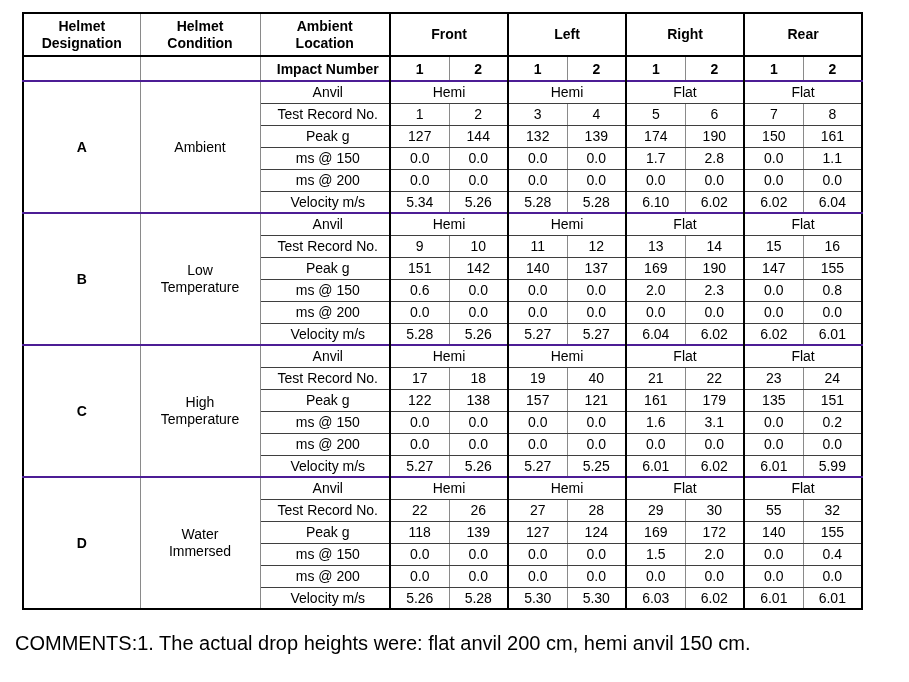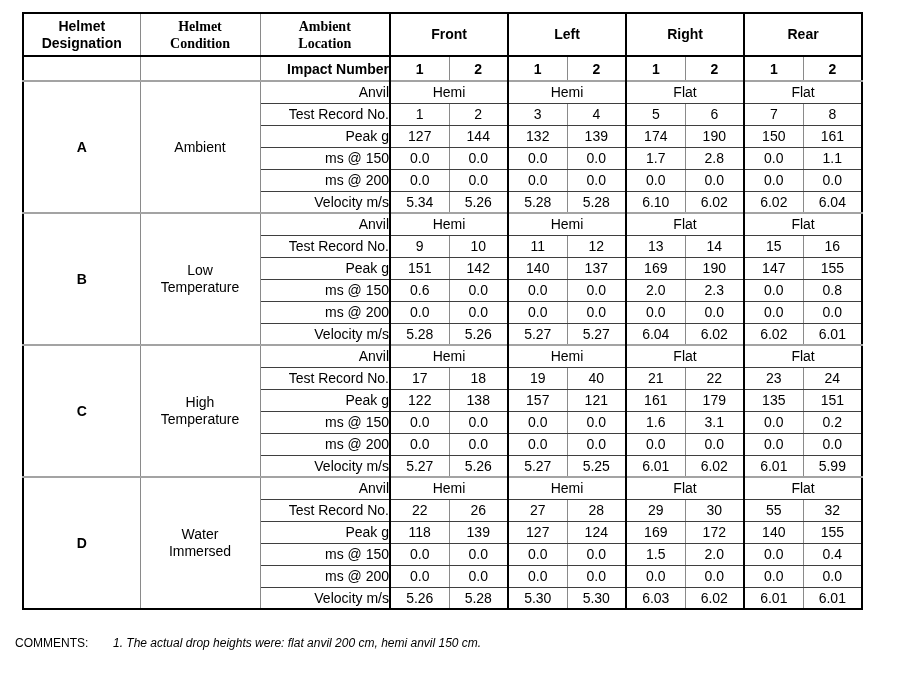--- a/index.html
+++ b/index.html
@@ -31,35 +31,35 @@
     white-space: normal;
   }
   tr.header-row > th {
     height: 41px;
     font-weight: bold;
     border-bottom: 2px solid #000;
     line-height: 17px;
   }
   tr.impact-row > * { height: 23px; font-weight: bold; }
   tbody tr { height: 22px; }
-  tr.section-start > td { border-top: 2px solid #a3a3a3; }
+  tr.section-start > td { border-top: 2px solid #4c1d95; }
   .gstart { border-left: 2px solid #000; }
-  .rlabel { text-align: right; padding-left: 6px; }
+  .rlabel { text-align: center; padding-left: 6px; }
   td.desig { font-weight: bold; }
   .wrapbox { margin: 0 auto; line-height: 17px; }
   .w92 { max-width: 92px; }
-  .w84 { max-width: 84px; font-family: Liberation Serif, serif; }
+  .w84 { max-width: 84px; }
   .comments {
     margin: 23px 0 4px 15px;
-    font-size: 12px;
+    font-size: 20px;
     line-height: 21.5px;
   }
   .comment-row { display: flex; }
   .comment-label { flex: 0 0 98px; }
-  .comment-text { flex: 1 1 auto; font-style: italic; }
+  .comment-text { flex: 1 1 auto; }
 </style>
 </head>
 <body>
 
 <div class="table-wrap">
   <table>
     <colgroup>
       <col style="width:117px">
         <col style="width:120px">
         <col style="width:130px">

